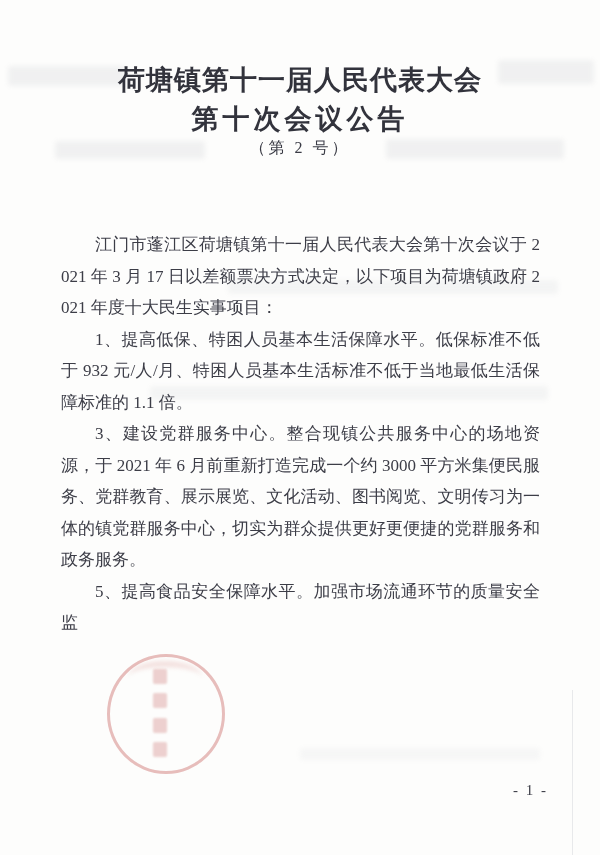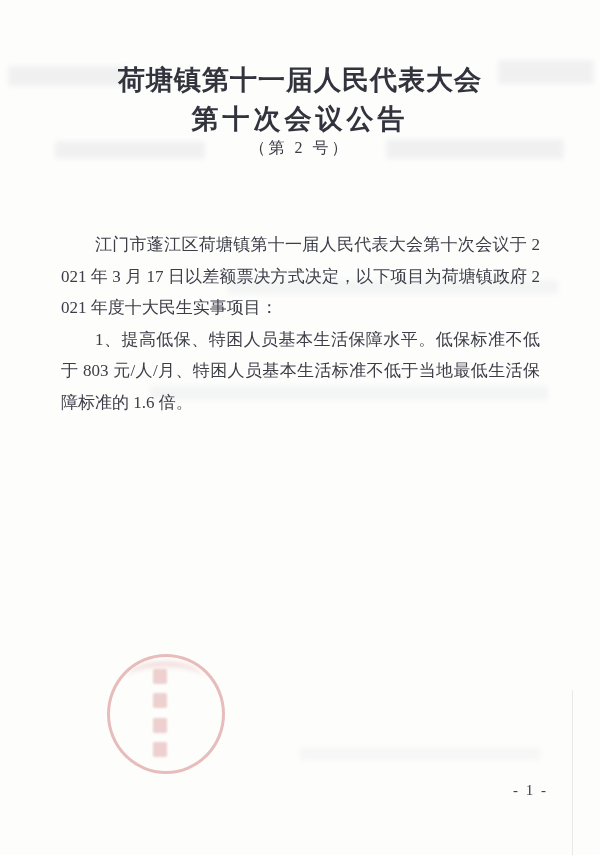--- a/index.html
+++ b/index.html
@@ -117,21 +117,23 @@
   <div class="ghost g6"></div>
   <div class="ghost g7"></div>
   <div class="fold-line"></div>
 
   <div class="title-line" id="title2">第十次会议公告</div>
   <div class="title-line" id="title1">荷塘镇第十一届人民代表大会</div>
   <div class="doc-no">（第 2 号）</div>
 
   <div class="doc-body">
       <p>江门市蓬江区荷塘镇第十一届人民代表大会第十次会议于 2021 年 3 月 17 日以差额票决方式决定，以下项目为荷塘镇政府 2021 年度十大民生实事项目：</p>
-      <p>1、提高低保、特困人员基本生活保障水平。低保标准不低于 803 元/人/月、特困人员基本生活标准不低于当地最低生活保障标准的 1.6 倍。</p>
+      <p>1、提高低保、特困人员基本生活保障水平。低保标准不低于 932 元/人/月、特困人员基本生活标准不低于当地最低生活保障标准的 1.1 倍。</p>
+      <p>3、建设党群服务中心。整合现镇公共服务中心的场地资源，于 2021 年 6 月前重新打造完成一个约 3000 平方米集便民服务、党群教育、展示展览、文化活动、图书阅览、文明传习为一体的镇党群服务中心，切实为群众提供更好更便捷的党群服务和政务服务。</p>
+      <p>5、提高食品安全保障水平。加强市场流通环节的质量安全监</p>
     </div>
 
   <div class="seal">
     <div class="seal-arc"></div>
     <div class="seal-col">
       <div class="seal-mark"></div>
       <div class="seal-mark"></div>
       <div class="seal-mark"></div>
       <div class="seal-mark"></div>
     </div>

